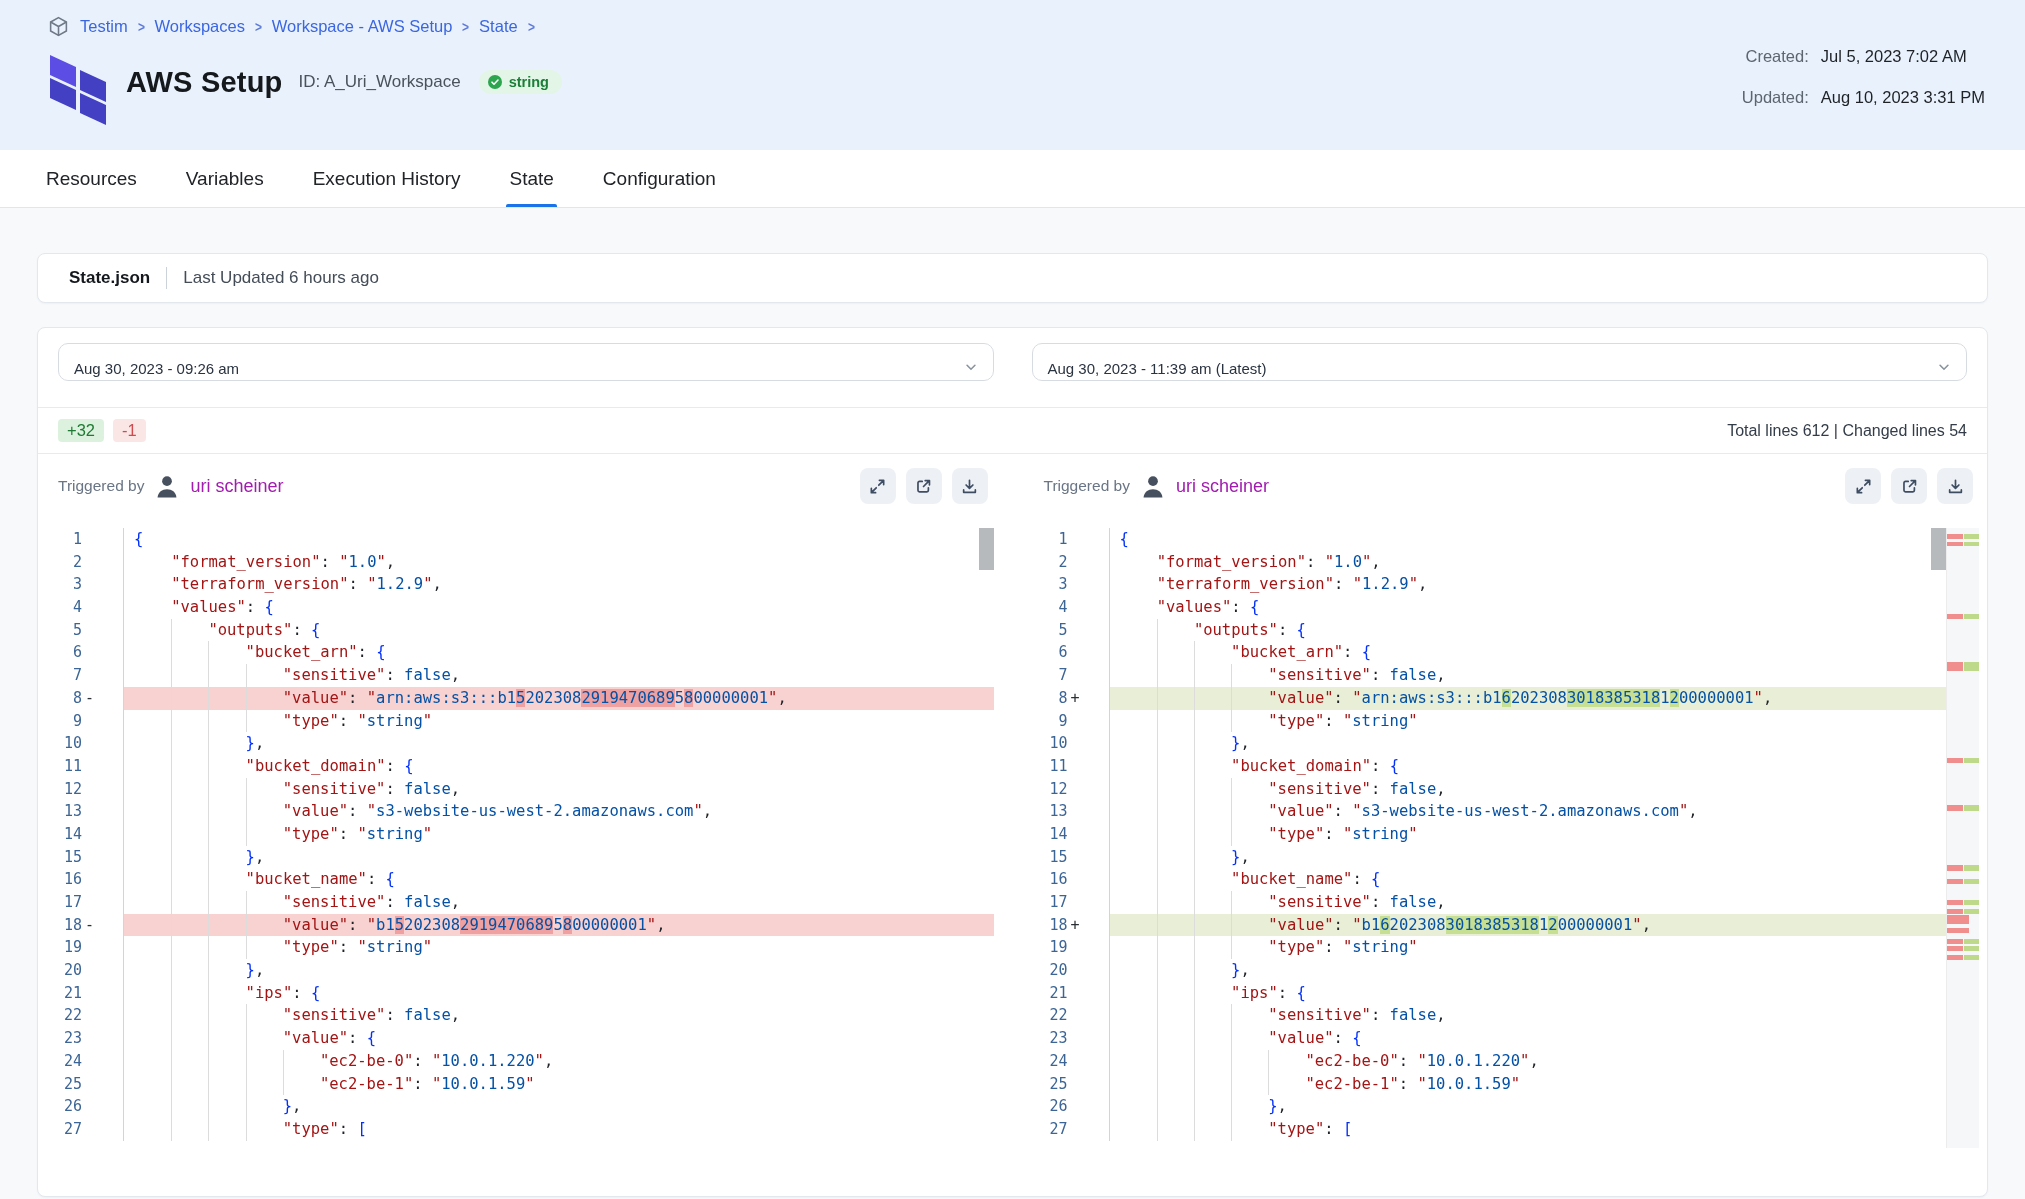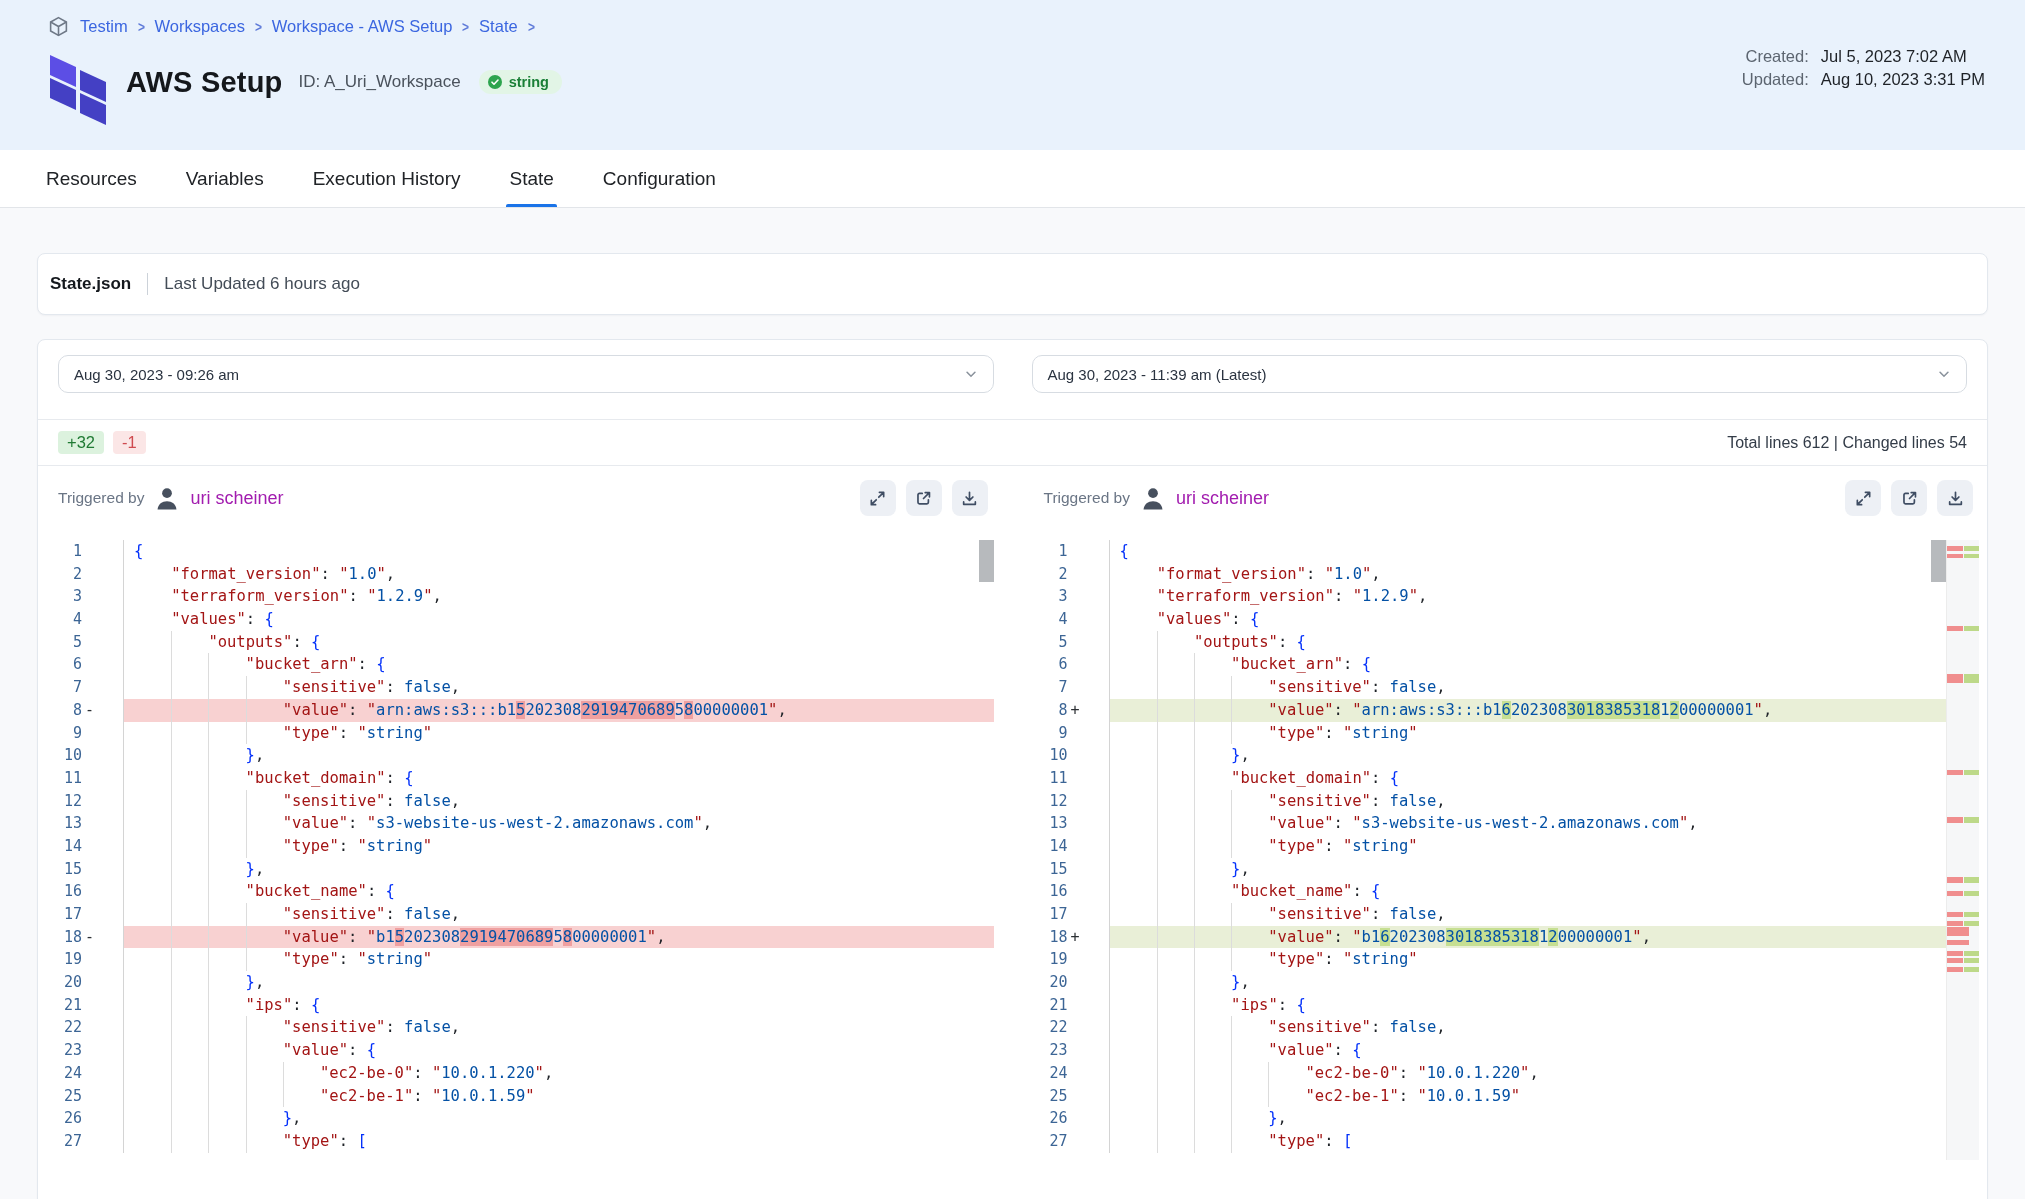--- a/index.html
+++ b/index.html
@@ -21,45 +21,45 @@
   .tf-p1 { left:2px;  top:4px;  }
   .tf-p2 { left:32px; top:19px; }
   .tf-p3 { left:32px; top:42px; }
   .tf-p4 { left:2px;  top:27px; }
   .ws-title { font-size:29px; font-weight:600; color:#15181c; letter-spacing:.2px; }
   .ws-id { font-size:17px; color:#4a525c; margin-left:16px; }
   .status-badge { margin-left:18px; display:inline-flex; align-items:center; gap:7px;
     background:#e2f5e6; border-radius:13px; padding:4px 13px 4px 9px;
     font-size:14.5px; font-weight:700; color:#1a7f37; }
   .meta-dates { position:absolute; right:0; top:-4px; display:grid;
-    grid-template-columns:auto auto; gap:4px 12px; font-size:16.5px; }
+    grid-template-columns:auto auto; gap:22px 12px; font-size:16.5px; }
   .meta-dates .lbl { color:#5c6570; text-align:right; }
   .meta-dates .val { color:#1e2227; }
 
   
   .tabs { background:#fff; border-bottom:1px solid #e2e5e9; height:58px;
     display:flex; gap:49px; padding:0 0 0 46px; font-size:19px; color:#202327; }
   .tab { display:flex; align-items:center; cursor:pointer; position:relative; }
   .tab.active::after { content:""; position:absolute; left:-3px; right:-3px; bottom:0;
     height:3px; background:#1a73e8; border-radius:2px 2px 0 0; }
 
   
   .main { background:#f8f9fb; padding:45px 37px 0; height:991px; }
   .card { background:#fff; border:1px solid #e3e8ee; border-radius:8px;
     box-shadow:0 1px 2px rgba(16,24,40,.04); }
-  .file-card { height:62px; display:flex; align-items:center; padding:0 12px; gap:16px; }
+  .file-card { height:50px; display:flex; align-items:center; padding:0 31px; gap:16px; }
   .file-name { font-size:17px; font-weight:700; color:#14181d; }
   .vbar { width:1px; height:22px; background:#ccd2d9; }
   .file-updated { font-size:17px; color:#434c57; }
 
   .compare-card { margin-top:24px; overflow:hidden; height:870px; }
   .compare-heading { padding:20px 20px 0; font-size:17px; font-weight:700; color:#10131a; }
   .dd-row { display:flex; gap:38px; padding:15px 20px 26px; }
   .dd { flex:1; height:38px; border:1px solid #d7dce2; border-radius:10px; background:#fff;
-    display:flex; align-items:center; justify-content:space-between; padding:16px 15px;
+    display:flex; align-items:flex-start; justify-content:space-between; padding:16px 15px;
     font-size:15px; color:#2a3340; cursor:pointer; }
   .stats-row { display:flex; align-items:center; justify-content:space-between;
     border-top:1px solid #e7eaee; border-bottom:1px solid #e7eaee; padding:11px 20px; }
   .badges { display:flex; gap:9px; }
   .badge-add { background:#dcf2de; color:#1f7a33; padding:2px 9px; border-radius:4px; font-size:16.5px; }
   .badge-del { background:#fbe6e6; color:#cf4a4f; padding:2px 9px; border-radius:4px; font-size:16.5px; }
   .totals { font-size:16px; color:#333c48; }
 
   .columns { display:flex; gap:38px; padding:0 8px; }
   .col { flex:1; min-width:0; }

